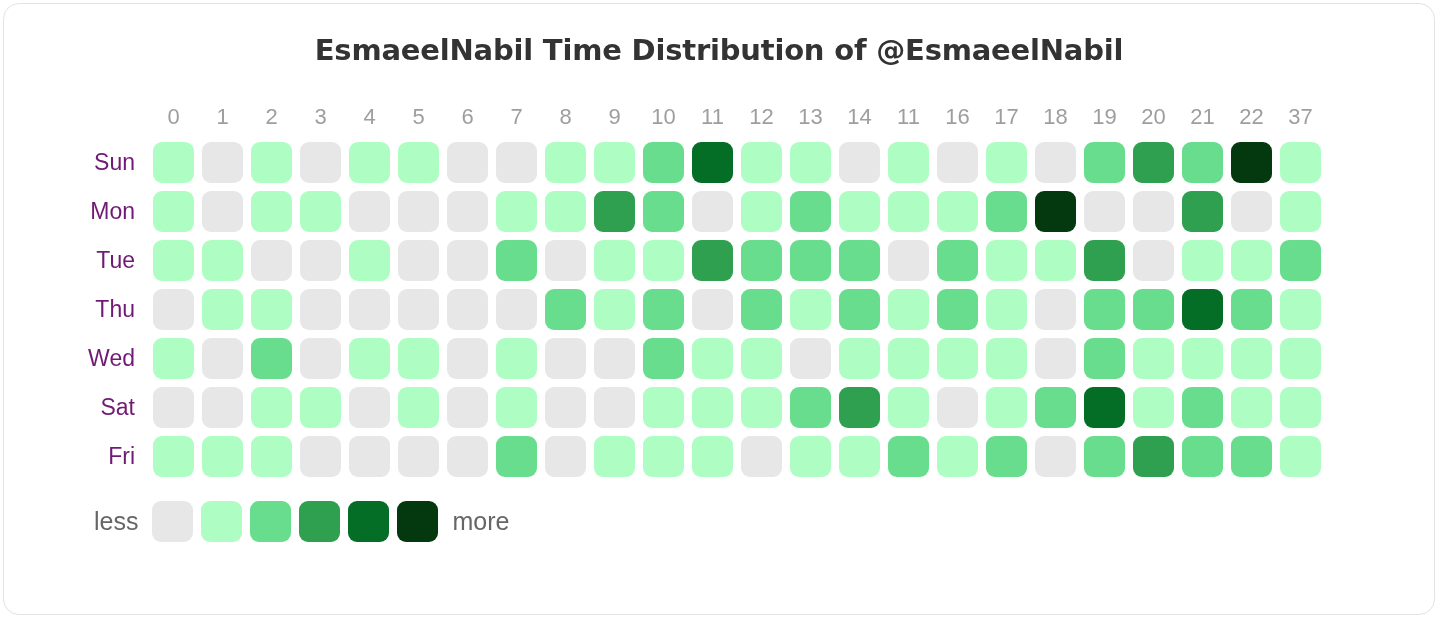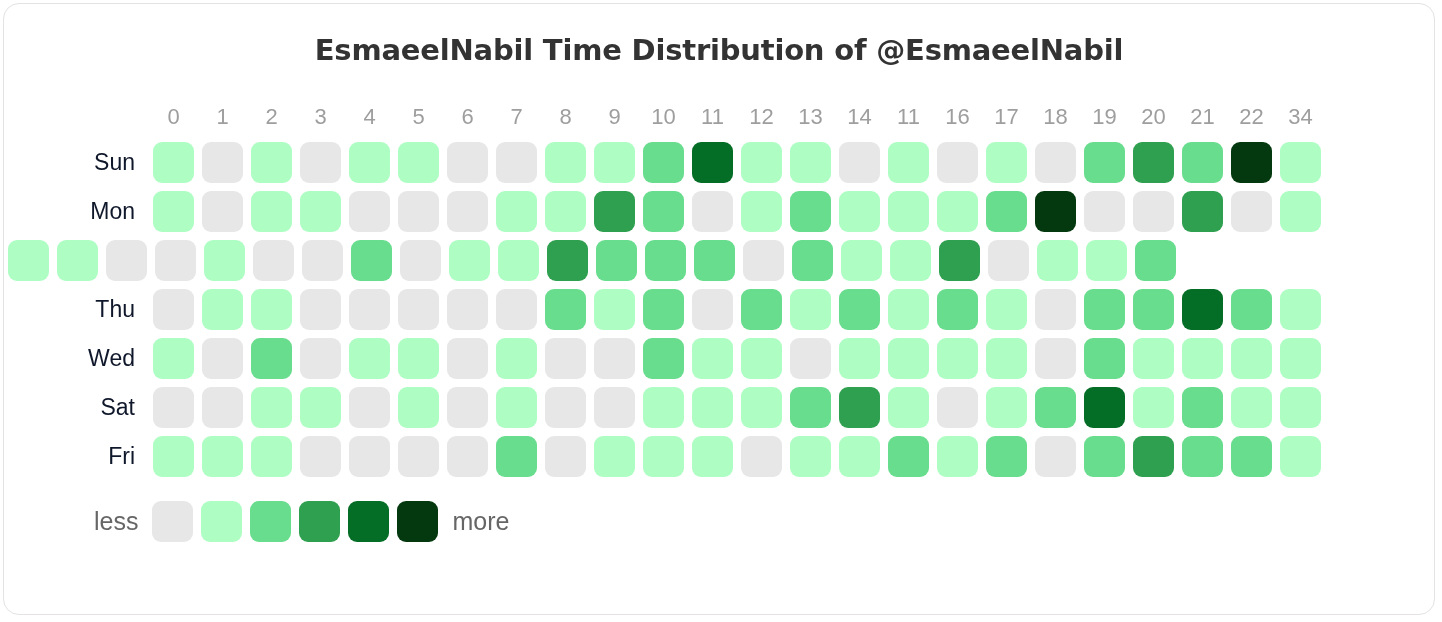--- a/index.html
+++ b/index.html
@@ -59,21 +59,21 @@
     display: flex;
     align-items: center;
     height: 49px;
   }
   .day-label {
     width: 145px;
     box-sizing: border-box;
     padding-right: 14px;
     text-align: right;
     font-size: 23px;
-    color: #0f172a;
+    color: #701a75;
     font-family: "Liberation Sans", sans-serif;
   }
   .cells {
     display: flex;
   }
   .cell-slot {
     width: 49px;
     height: 49px;
     display: flex;
     align-items: center;
@@ -138,21 +138,21 @@
         <div class="hour-label">13</div>
         <div class="hour-label">14</div>
         <div class="hour-label">11</div>
         <div class="hour-label">16</div>
         <div class="hour-label">17</div>
         <div class="hour-label">18</div>
         <div class="hour-label">19</div>
         <div class="hour-label">20</div>
         <div class="hour-label">21</div>
         <div class="hour-label">22</div>
-        <div class="hour-label">34</div>
+        <div class="hour-label">37</div>
       </div>
 
     <div class="grid-rows">
         <div class="grid-row">
           <div class="day-label">Sun</div>
           <div class="cells">
             <div class="cell-slot">
               <div class="cell" style="background: rgb(174, 254, 196);"></div>
             </div>
             <div class="cell-slot">
@@ -297,20 +297,21 @@
             </div>
             <div class="cell-slot">
               <div class="cell" style="background: rgb(231, 231, 231);"></div>
             </div>
             <div class="cell-slot">
               <div class="cell" style="background: rgb(174, 254, 196);"></div>
             </div>
           </div>
         </div>
         <div class="grid-row">
+          <div class="day-label">Tue</div>
           <div class="cells">
             <div class="cell-slot">
               <div class="cell" style="background: rgb(174, 254, 196);"></div>
             </div>
             <div class="cell-slot">
               <div class="cell" style="background: rgb(174, 254, 196);"></div>
             </div>
             <div class="cell-slot">
               <div class="cell" style="background: rgb(231, 231, 231);"></div>
             </div>

